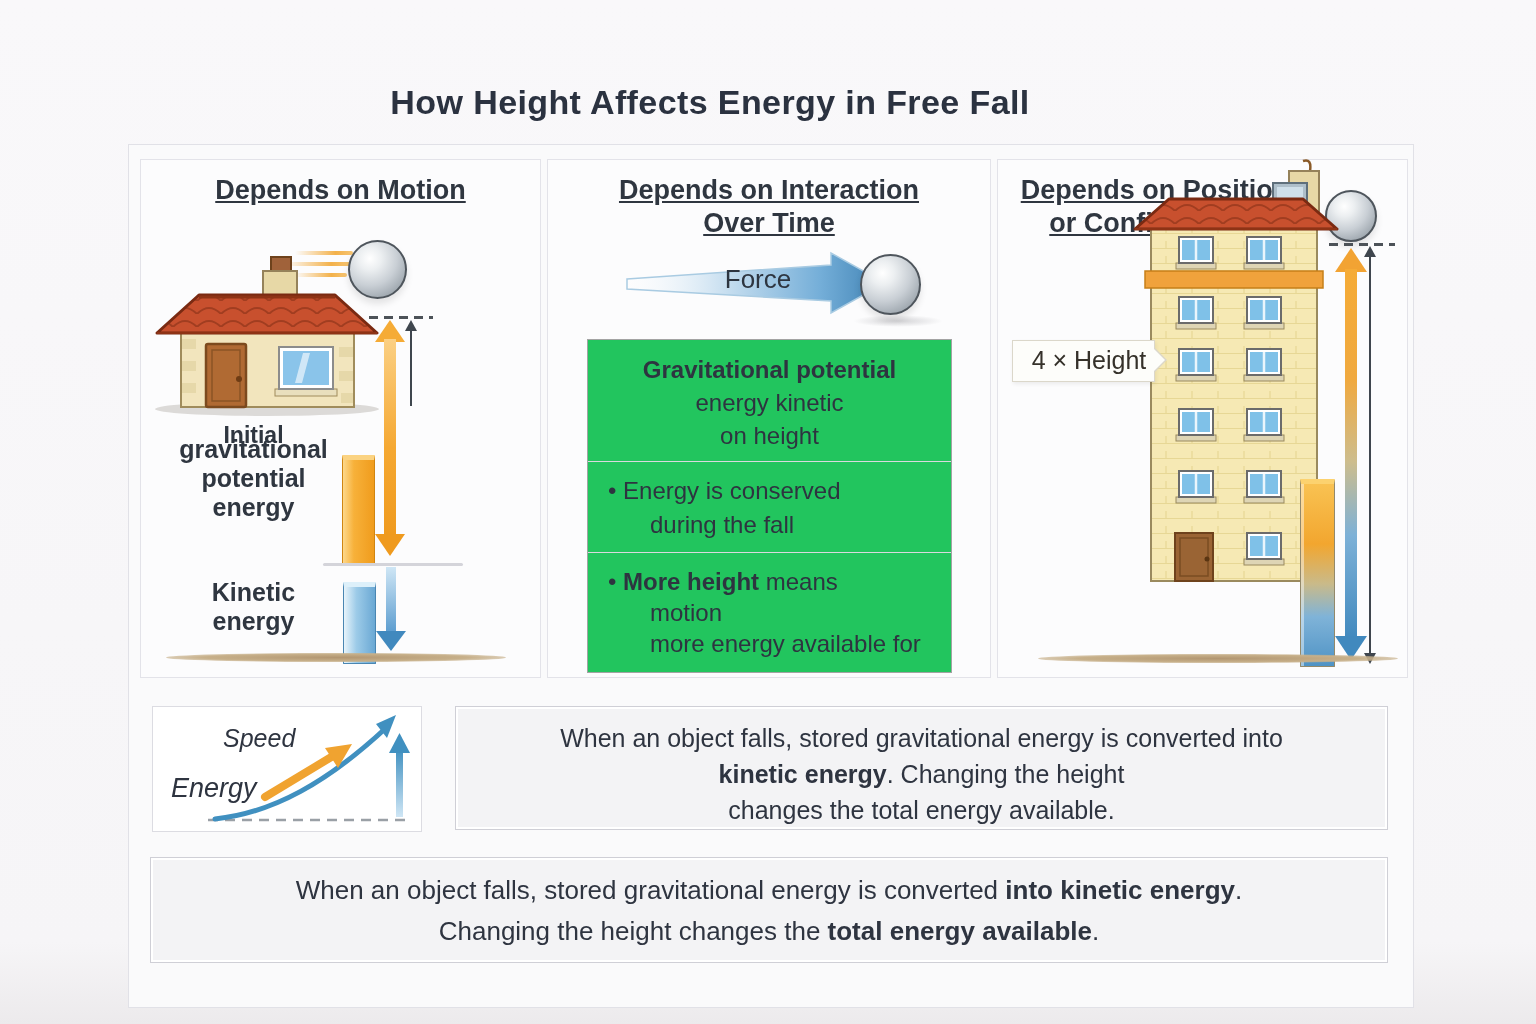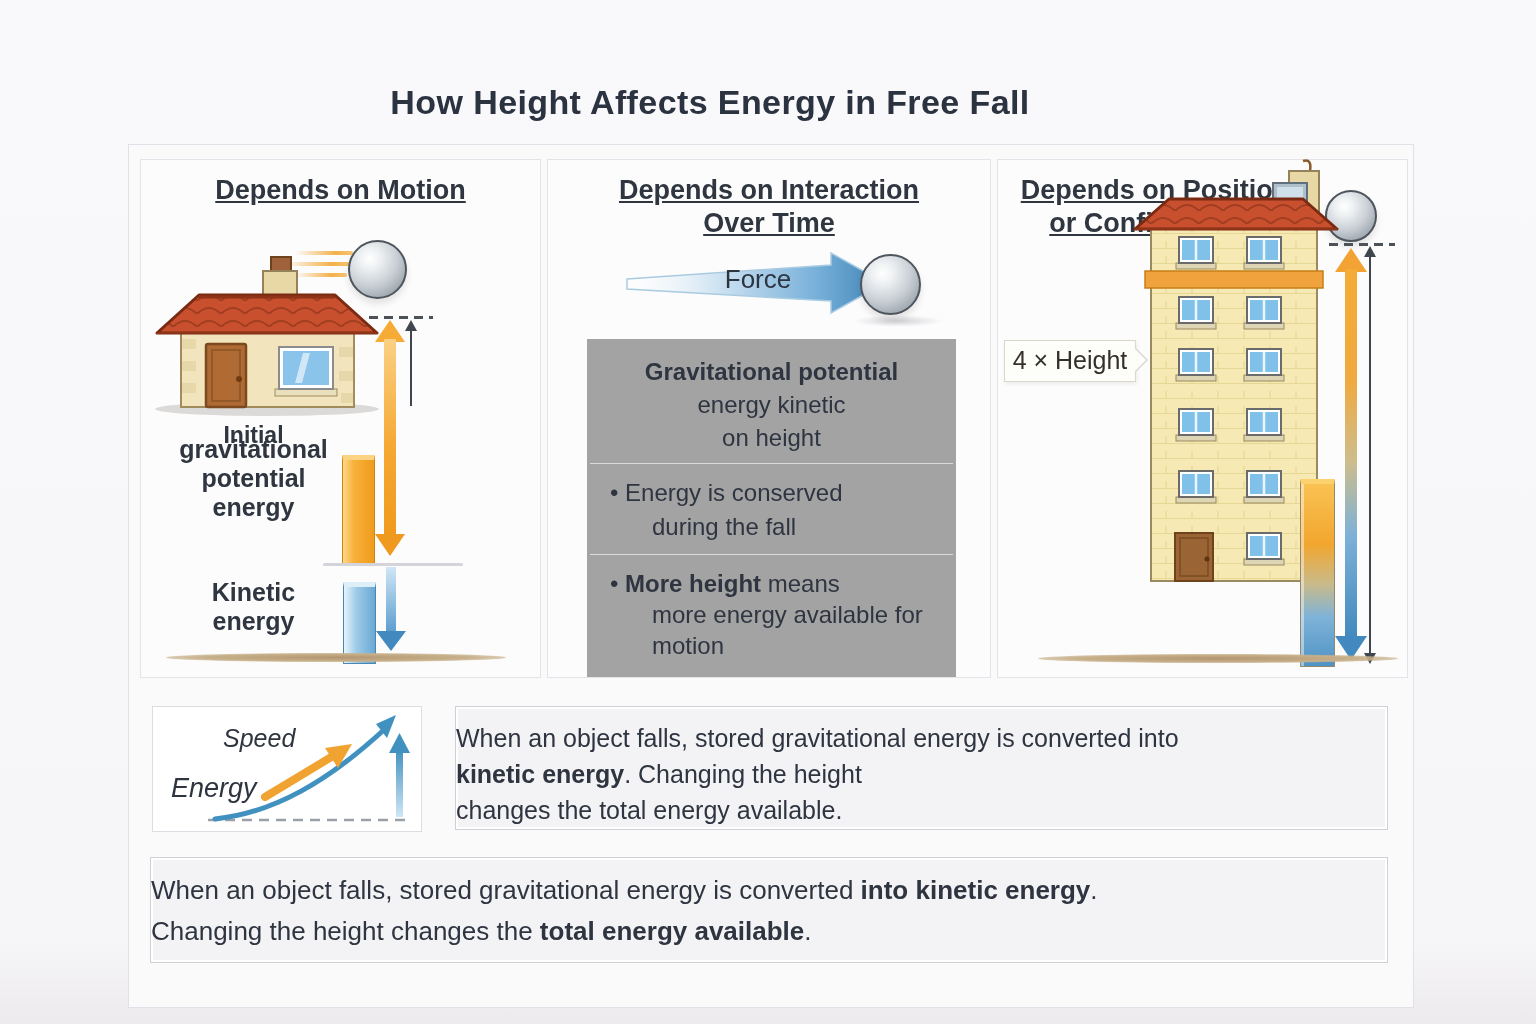--- a/index.html
+++ b/index.html
@@ -21,32 +21,32 @@
   .head-down{position:absolute;bottom:0;left:0;width:0;height:0;border-left:15px solid transparent;border-right:15px solid transparent;}
   .shaft{position:absolute;left:9px;width:12px;}
   .thin-line{position:absolute;left:6px;width:2px;background:#3f464e;}
   .thin-head-up{position:absolute;top:0;left:1px;width:0;height:0;border-left:6px solid transparent;border-right:6px solid transparent;border-bottom:11px solid #3f464e;}
   .thin-head-down{position:absolute;bottom:0;left:1px;width:0;height:0;border-left:6px solid transparent;border-right:6px solid transparent;border-top:11px solid #3f464e;}
   .side-label{color:#2f3640;text-align:center;}
   .lbl-light{font-size:23px;font-weight:700;}
   .lbl-bold{font-size:25px;font-weight:600;line-height:29px;}
   .bar{border-radius:1px;}
   .ground{height:9px;border-radius:50%;background:radial-gradient(ellipse at center,#b29671 0%,#c7b08a 55%,rgba(199,176,138,0) 98%);}
-  .infobox{background:#a3a3a3;border:3px solid #a3a3a3;}
+  .infobox{background:#22c55e;border:1px solid #a3a3a3;}
   .ib-sec{position:absolute;left:0;width:100%;}
   .ib-center{text-align:center;font-size:24px;line-height:33px;color:#2e3440;}
   .ib-bullets{font-size:24px;line-height:34px;color:#2e3440;}
   .ib-div{position:absolute;left:0;width:100%;height:1px;background:#d9d9de;}
   .b{font-weight:700;}
   .bullet-line{padding-left:20px;}
   .cont-line{padding-left:62px;}
   .callout{background:#fdfdfa;border:1px solid #dbd7ca;box-shadow:1px 2px 4px rgba(0,0,0,.07);font-size:25px;color:#35312a;text-align:center;line-height:38px;}
   .callout:after{content:'';position:absolute;right:-11px;top:8px;width:0;height:0;border-top:11px solid transparent;border-bottom:11px solid transparent;border-left:11px solid #fdfdfa;}
   .callout:before{content:'';position:absolute;right:-13px;top:7px;width:0;height:0;border-top:12px solid transparent;border-bottom:12px solid transparent;border-left:12px solid #dbd7ca;}
-  .textbox{background:#f3f3f5;border:1px solid #cfcfd6;box-shadow:inset 0 0 0 2px #ffffff;color:#2e3440;}
+  .textbox{background:#f3f3f5;border:1px solid #cfcfd6;box-shadow:inset 0 0 0 2px #ffffff;text-align:center;color:#2e3440;}
   .caption{left:455px;top:706px;width:933px;height:124px;font-size:25px;line-height:36px;padding-top:13px;box-sizing:border-box;}
   .footer{left:150px;top:857px;width:1238px;height:106px;font-size:26px;line-height:41px;padding-top:12px;box-sizing:border-box;}
   .chartbox{left:152px;top:706px;width:268px;height:124px;background:#ffffff;border:1px solid #dcdce2;font-style:italic;}
   .chart-label{position:absolute;color:#2e3440;}
   .ball-shadow{position:absolute;border-radius:50%;background:radial-gradient(ellipse at center,rgba(60,60,70,.22),rgba(60,60,70,0) 70%);}
 </style>
 </head>
 <body>
 
 <div id="stage">
@@ -161,22 +161,22 @@
       <div class="ib-div" style="top:121px;"></div>
       <div class="ib-sec ib-bullets" style="top:134px;">
         <div class="bullet-line">• Energy is conserved</div>
         <div class="cont-line">during the fall</div>
       </div>
       <div class="ib-div" style="top:212px;"></div>
       <div class="ib-sec ib-bullets" style="top:226px;line-height:31px;">
         <div class="bullet-line">
           <span>• </span><span class="b">More height</span><span> means</span>
         </div>
+        <div class="cont-line">motion</div>
         <div class="cont-line">more energy available for</div>
-        <div class="cont-line">motion</div>
       </div>
     </div>
   </div>
 
   <div class="abs panel p3">
     <div class="abs panel-heading" style="top:14px;left:2px;width:310px;">
       <div>Depends on Position</div>
       <div>or Configuration</div>
     </div>
 
@@ -273,21 +273,21 @@
       <div class="shaft" style="left:10px;top:21px;bottom:21px;background:linear-gradient(180deg,#f5ab36,#f0a93f 30%,#cdbd8d 52%,#7db1d7 72%,#4189be);"></div>
       <div class="head-down" style="border-left:16px solid transparent;border-right:16px solid transparent;border-top:24px solid #4189be;"></div>
     </div>
 
     <div class="arrowbox" style="left:365px;top:86px;width:14px;height:418px;">
       <div class="thin-head-up"></div>
       <div class="thin-line" style="top:9px;bottom:9px;"></div>
       <div class="thin-head-down"></div>
     </div>
 
-    <div class="abs callout" style="left:6px;top:180px;width:130px;height:40px;">4 × Height</div>
+    <div class="abs callout" style="left:14px;top:180px;width:130px;height:40px;padding-left:11px;">4 × Height</div>
 
     <div class="abs ground" style="left:40px;top:494px;width:360px;"></div>
   </div>
 
   <div class="abs chartbox">
     <svg width="268" height="124" viewBox="0 0 268 124">
       <line x1="55" y1="113" x2="252" y2="113" stroke="#9aa0a6" stroke-width="2.5" stroke-dasharray="10 7"></line>
       <path d="M62,112 C120,106 175,75 234,20" stroke="#4090c0" stroke-width="5" fill="none" stroke-linecap="round"></path>
       <polygon points="243,8 223,17 234,31" fill="#4090c0"></polygon>
       <line x1="112" y1="90" x2="180" y2="49" stroke="#f0a330" stroke-width="8" stroke-linecap="round"></line>

